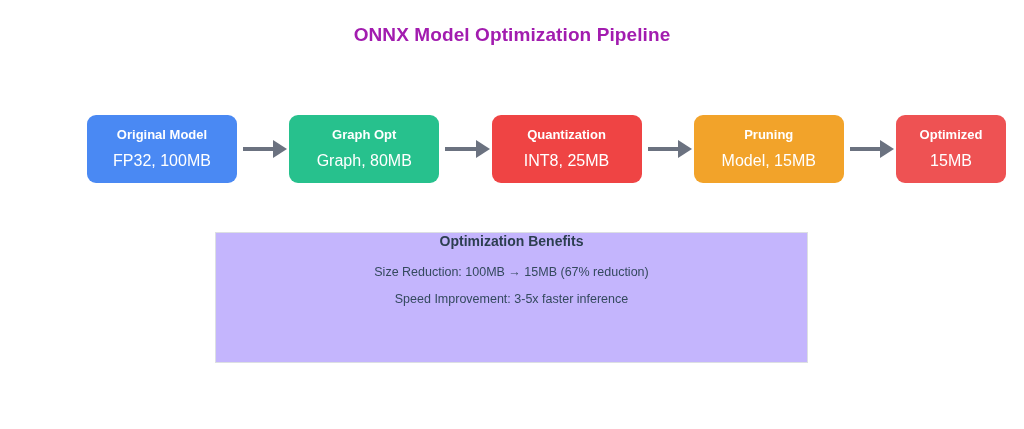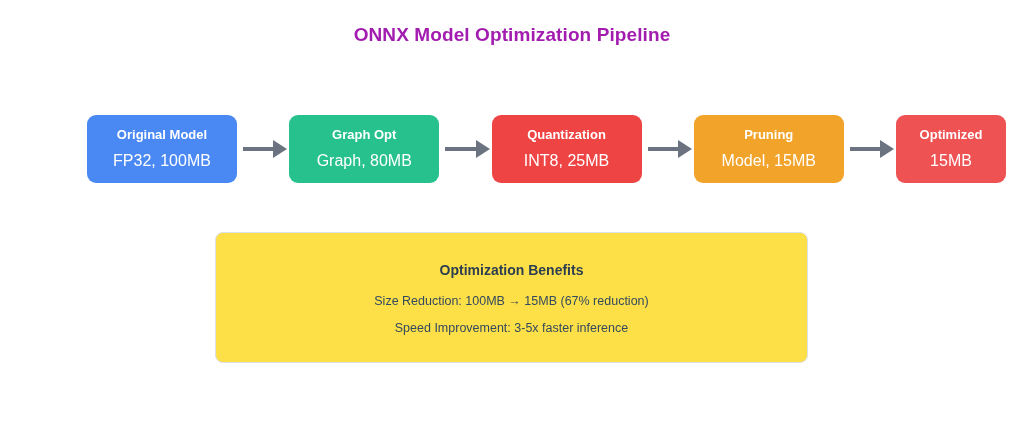--- a/index.html
+++ b/index.html
@@ -99,28 +99,28 @@
     border-left: 14px solid #6b7280;
   }
 
   
   .benefits {
     position: absolute;
     left: 215px;
     top: 232px;
     width: 593px;
     height: 131px;
-    background: #fde047;
+    background: #c4b5fd;
     border: 1px solid #dcdfe3;
-    border-radius: 8px;
+    border-radius: 0;
     box-sizing: border-box;
     display: flex;
     flex-direction: column;
     align-items: center;
-    padding-top: 29px;
+    padding-top: 0;
   }
   .benefits-title {
     font-size: 14px;
     font-weight: bold;
     color: #2c3e50;
     margin-bottom: 15px;
   }
   .benefit-line {
     font-size: 12.5px;
     color: #34495e;

